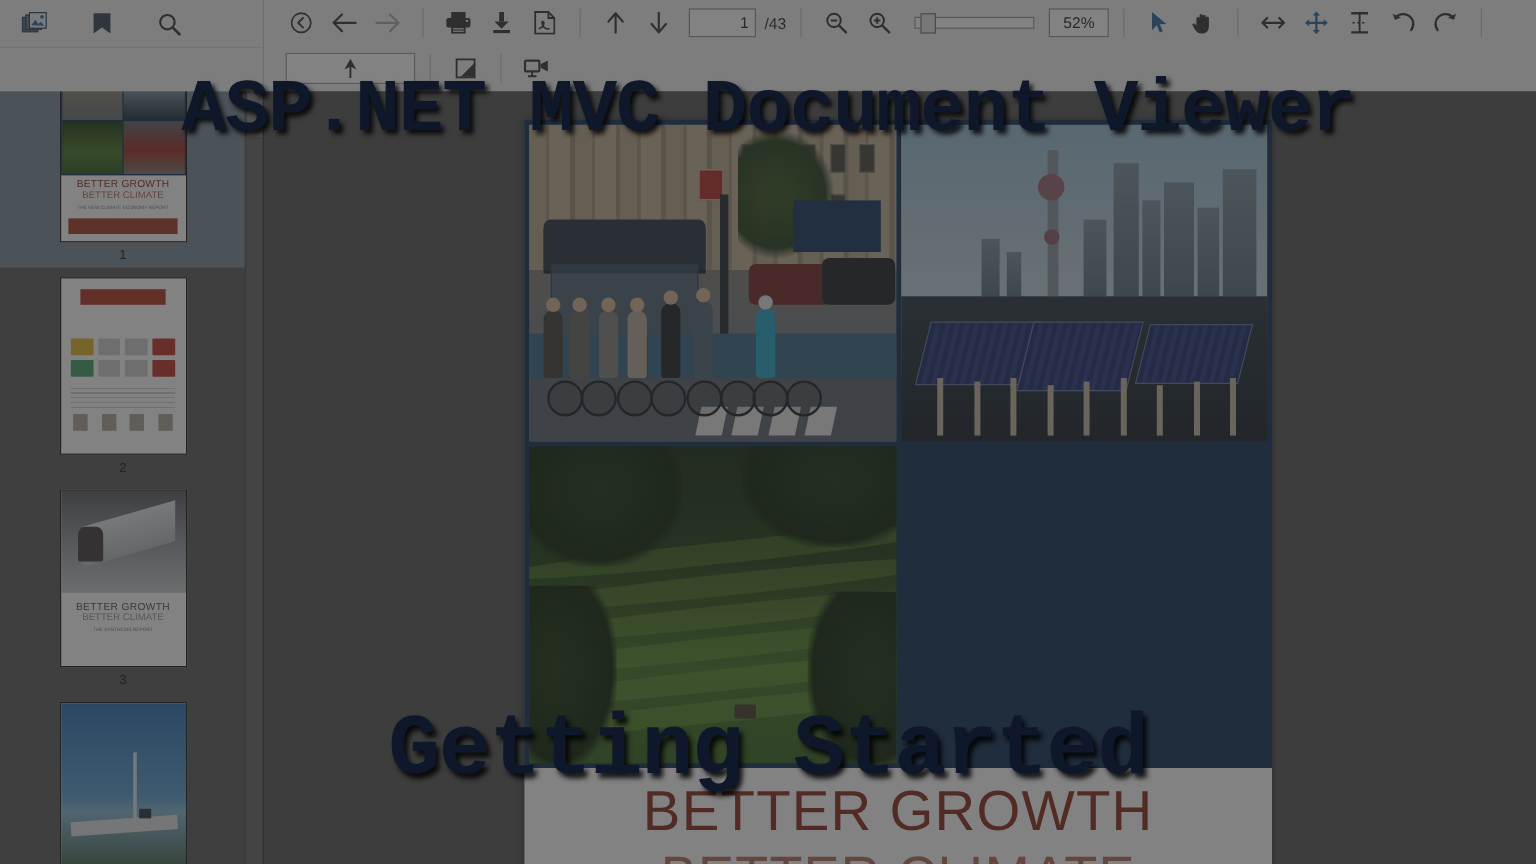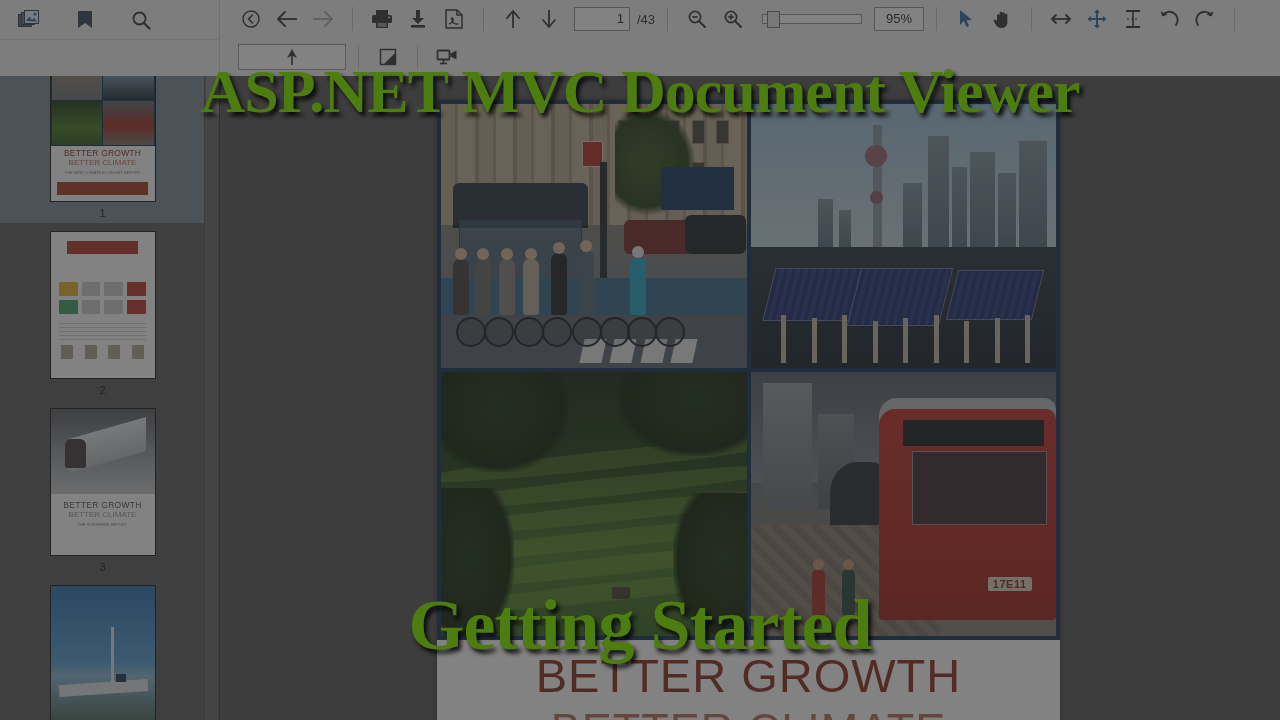--- a/index.html
+++ b/index.html
@@ -491,23 +491,23 @@
   
   .tint {
     position: absolute; inset: 0;
     background: rgba(40,40,40,.58);
     z-index: 40;
     pointer-events: none;
   }
   .overlay-title {
     position: absolute;
     z-index: 50;
-    color: #4d7c0f;
+    color: #0f172a;
     font-weight: bold;
-    font-family: Liberation Serif, serif;
+    font-family: Liberation Mono, monospace;
     text-shadow: 3px 4px 4px rgba(0,0,0,.85);
     white-space: nowrap;
     pointer-events: none;
   }
   #title-main {
     left: 50%; transform: translateX(-50%);
     top: 56px;
     font-size: 62px;
     letter-spacing: -1px;
   }
@@ -704,38 +704,20 @@
             <div class="band" style="top:60%"></div>
             <div class="band" style="top:70%"></div>
             <div class="band" style="top:80%"></div>
             <div class="canopy" style="left:-4%;top:-6%;width:46%;height:44%"></div>
             <div class="canopy" style="left:58%;top:-8%;width:50%;height:40%"></div>
             <div class="canopy" style="left:-8%;top:44%;width:32%;height:58%"></div>
             <div class="canopy" style="left:76%;top:46%;width:34%;height:56%"></div>
             <div class="hut" style="left:56%;bottom:14%"></div>
           </div>
 
-          <div class="photo p-bus">
-            <div class="sky"></div>
-            <div class="tower"></div>
-            <div class="tower2"></div>
-            <div class="station"></div>
-            <div class="platform"></div>
-            <div class="ped" style="left:20%;background:#a8302a">
-                <span class="h"></span>
-              </div>
-            <div class="ped" style="left:30%;background:#2f4a41">
-                <span class="h"></span>
-              </div>
-            <div class="bus-roof"></div>
-            <div class="bus"></div>
-            <div class="bus-dest"></div>
-            <div class="wshield"></div>
-            <div class="plate">17E11</div>
-          </div>
 
         </div>
 
         <div class="doc-title">BETTER GROWTH</div>
         <div class="doc-subtitle">BETTER CLIMATE</div>
 
       </div>
     </div>
   </div>
 
@@ -849,21 +831,21 @@
             <line x1="5.3" y1="8" x2="10.7" y2="8" stroke="#3a3a3a" stroke-width="1.7"></line>
             <line x1="8" y1="5.3" x2="8" y2="10.7" stroke="#3a3a3a" stroke-width="1.7"></line>
             <line x1="12.3" y1="12.3" x2="18" y2="18" stroke="#3a3a3a" stroke-width="2" stroke-linecap="round"></line>
           </svg>
         </div>
 
         <div class="zoom-slider">
           <div class="zoom-thumb"></div>
         </div>
 
-        <div class="zoom-box">95%</div>
+        <div class="zoom-box">52%</div>
 
         <div class="tb-sep"></div>
 
         <div class="tb-btn">
           <svg class="icon" width="18" height="20" viewBox="0 0 18 20">
             <path d="M3 1 L3 16 L7 12 L9.5 18 L12 17 L9.5 11.3 L15 11 Z" fill="#2b6ca3"></path>
           </svg>
         </div>
         <div class="tb-btn">
           <svg class="icon" width="20" height="20" viewBox="0 0 20 20">

